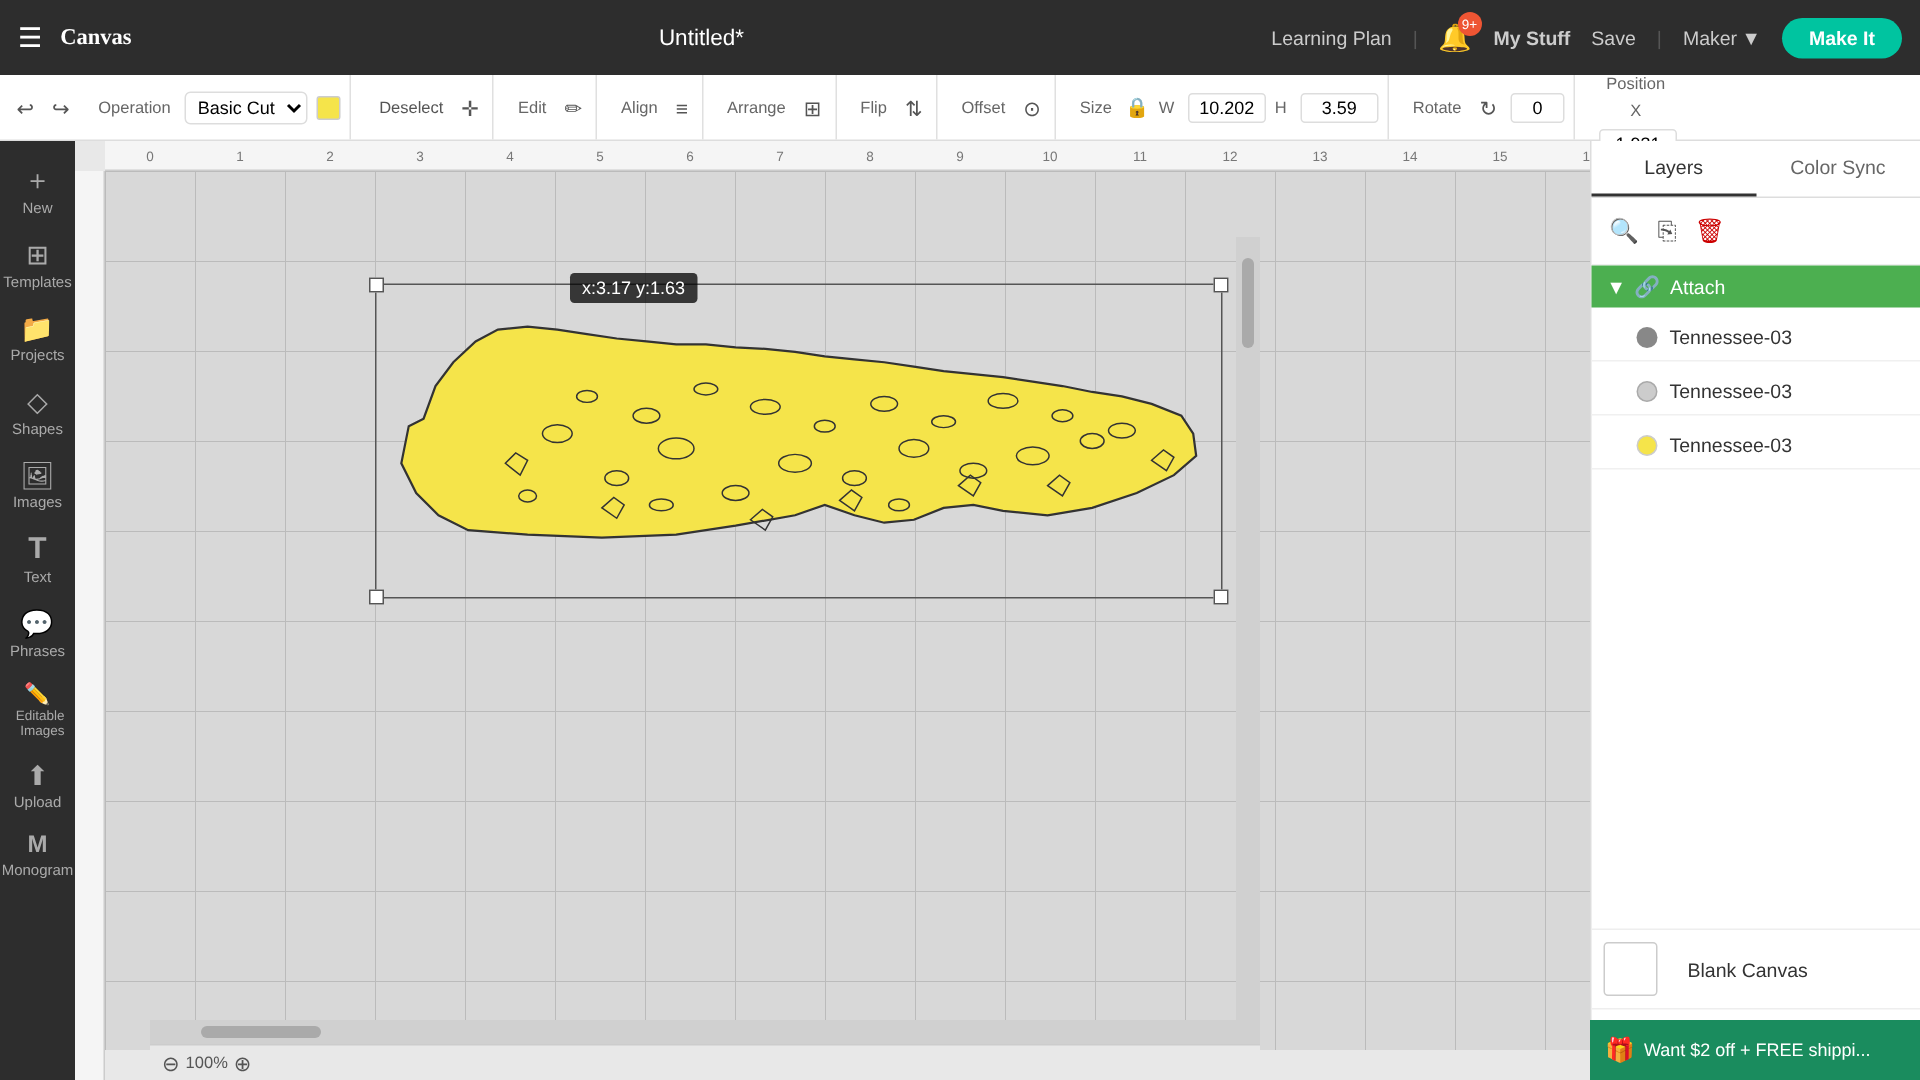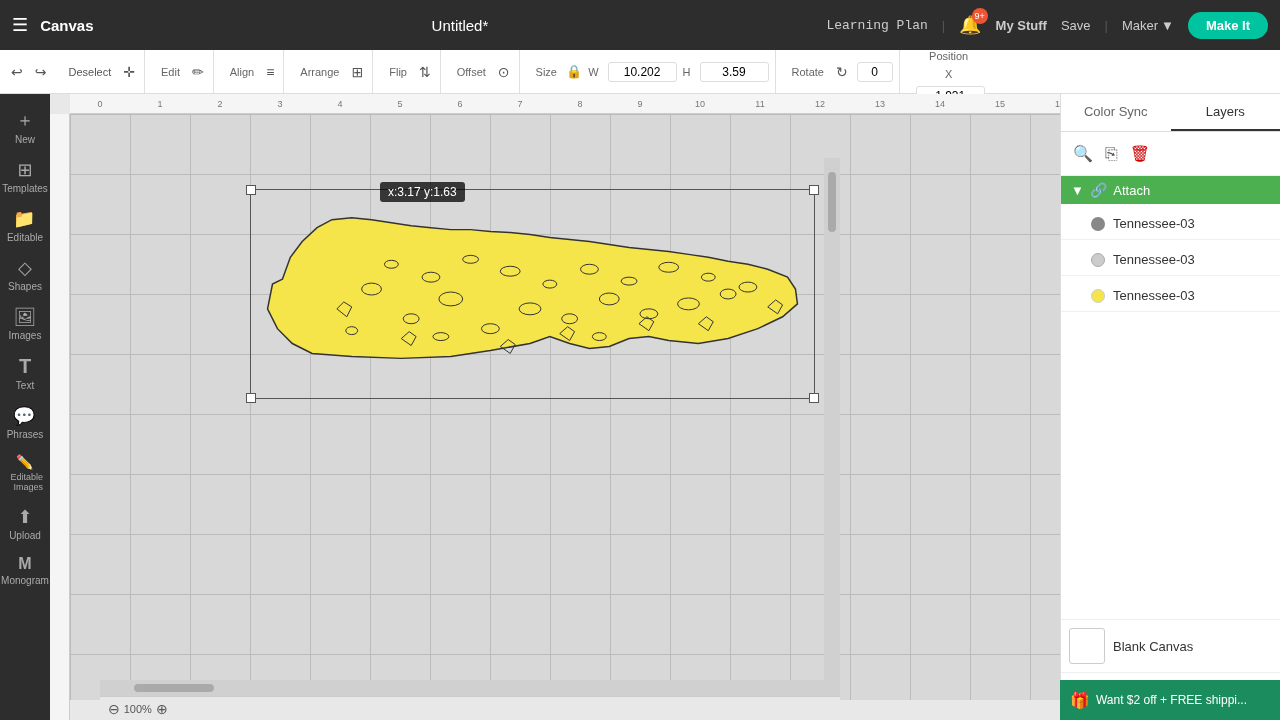--- a/index.html
+++ b/index.html
@@ -17,21 +17,21 @@
     #toolbar {
       display: flex; align-items: center; background: #fff; height: 44px;
       border-bottom: 1px solid #ddd; padding: 0 8px; gap: 10px; font-size: 12px;
     }
     .toolbar-group { display: flex; align-items: center; gap: 6px; padding: 0 6px; border-right: 1px solid #e0e0e0; height: 100%; }
     .toolbar-group:last-child { border-right: none; flex-direction: column; }
     .toolbar-label { font-size: 11px; color: #666; margin-right: 3px; }
     .toolbar-select { font-size: 12px; border: 1px solid #ddd; border-radius: 4px; padding: 2px 4px; background: #fff; }
     .toolbar-color-swatch { width: 16px; height: 16px; background: #f5e44a; border-radius: 2px; border: 1px solid #ccc; }
     .toolbar-icon { font-size: 14px; color: #555; cursor: pointer; padding: 3px; border-radius: 3px; }
-    .toolbar-input { width: 69px; border: 1px solid #ddd; border-radius: 3px; padding: 2px 4px; font-size: 12px; text-align: center; }
+    .toolbar-input { width: 52px; border: 1px solid #ddd; border-radius: 3px; padding: 2px 4px; font-size: 12px; text-align: center; }
 
     
     #main { display: flex; height: calc(720px - 50px - 44px); }
 
     
     #leftsidebar {
       width: 50px; background: #2d2d2d; display: flex; flex-direction: column; align-items: center;
       padding-top: 8px; gap: 2px; flex-shrink: 0;
     }
     .sidebar-item { display: flex; flex-direction: column; align-items: center; color: #aaa; cursor: pointer; padding: 6px 4px; border-radius: 6px; width: 44px; font-size: 10px; gap: 2px; }
@@ -100,21 +100,21 @@
 
     
     .layer-item { display: flex; align-items: center; padding: 12px 12px 8px 30px; border-bottom: 1px solid #f0f0f0; font-size: 13px; color: #333; gap: 8px; cursor: pointer; }
     .layer-color { width: 14px; height: 14px; border-radius: 50%; flex-shrink: 0; }
     .layer-text { flex: 1; }
 
     
     #panel-bottom { margin-top: auto; border-top: 1px solid #eee; padding: 8px; }
     .blank-canvas-row { display: flex; align-items: center; gap: 8px; }
     .blank-canvas-swatch { width: 36px; height: 36px; background: #fff; border: 1px solid #ccc; border-radius: 3px; }
-    .blank-canvas-label { font-size: 13px; color: #333; }
+    .blank-canvas-label { font-size: 13px; color: #333; margin-left: 12px; }
 
     
     #panel-actions { display: flex; justify-content: space-around; padding: 6px 4px; border-top: 1px solid #eee; }
     .pa-item { display: flex; flex-direction: column; align-items: center; gap: 2px; font-size: 10px; color: #555; cursor: pointer; }
     .pa-item .pa-icon { font-size: 18px; }
 
     
     #statusbar {
       position: absolute; bottom: 0; left: 50px; right: 220px; height: 24px;
       background: #e8e8e8; border-top: 1px solid #ccc; display: flex; align-items: center;
@@ -137,24 +137,24 @@
     #vscroll { position: absolute; top: 64px; right: 220px; width: 16px; bottom: 40px; background: #d0d0d0; display: flex; justify-content: center; padding: 4px 0; }
     .vscroll-thumb { width: 8px; height: 60px; background: #aaa; border-radius: 4px; margin-top: 10px; }
 
     .undo-redo { display: flex; gap: 6px; }
   </style>
 </head>
 <body>
 
 <div id="topbar">
   <span style="font-size:18px;cursor:pointer;">☰</span>
-  <span style="font-size:15px;font-weight:600;color:#fff;margin-left:4px;">Canvas</span>
+  <span style="font-size:15px;font-weight:600;color:#fff;margin-left:4px;font-family:Liberation Serif, serif;">Canvas</span>
   <span style="flex:1;text-align:center;font-size:15px;color:#fff;">Untitled*</span>
   <div class="nav-items">
-    <span style="font-size:13px;color:#ccc;cursor:pointer;font-family:Liberation Mono, monospace;">Learning Plan</span>
+    <span style="font-size:13px;color:#ccc;cursor:pointer;">Learning Plan</span>
     <span class="separator">|</span>
     <span style="position:relative;cursor:pointer;font-size:18px;">
       🔔
       <span style="position:absolute;top:-6px;right:-6px;background:#e53;color:#fff;border-radius:50%;width:16px;height:16px;font-size:9px;display:flex;align-items:center;justify-content:center;">9+</span>
     </span>
     <span style="font-size:13px;color:#ccc;cursor:pointer;font-weight:bold;">My Stuff</span>
     <span style="font-size:13px;color:#ccc;cursor:pointer;">Save</span>
     <span class="separator">|</span>
     <span style="color:#ccc;font-size:13px;display:flex;align-items:center;gap:3px;cursor:pointer;">
       <span>Maker</span>
@@ -163,20 +163,27 @@
     <button style="background:#00c4a0;color:#fff;border:none;border-radius:20px;padding:6px 18px;font-size:13px;font-weight:600;cursor:pointer;">Make It</button>
   </div>
 </div>
 
 <div id="toolbar">
   <div class="undo-redo">
     <span class="toolbar-icon">↩</span>
     <span class="toolbar-icon">↪</span>
   </div>
 
+  <div class="toolbar-group">
+    <span class="toolbar-label">Operation</span>
+    <select class="toolbar-select">
+      <option>Basic Cut</option>
+    </select>
+    <div class="toolbar-color-swatch"></div>
+  </div>
 
   <div class="toolbar-group">
     <span class="toolbar-icon" style="font-size:11px;">Deselect</span>
     <span class="toolbar-icon">✛</span>
   </div>
 
   <div class="toolbar-group">
     <span class="toolbar-label">Edit</span>
     <span class="toolbar-icon">✏</span>
   </div>
@@ -231,21 +238,21 @@
     <div class="sidebar-item">
       <span class="si-icon">＋</span>
       <span>New</span>
     </div>
     <div class="sidebar-item">
       <span class="si-icon">⊞</span>
       <span>Templates</span>
     </div>
     <div class="sidebar-item">
       <span class="si-icon">📁</span>
-      <span>Editable</span>
+      <span>Projects</span>
     </div>
     <div class="sidebar-item">
       <span class="si-icon">◇</span>
       <span>Shapes</span>
     </div>
     <div class="sidebar-item">
       <span class="si-icon">🖼</span>
       <span>Images</span>
     </div>
     <div class="sidebar-item">
@@ -357,22 +364,22 @@
       <div class="zoom-controls">
         <span class="zoom-btn">⊖</span>
         <span>100%</span>
         <span class="zoom-btn">⊕</span>
       </div>
     </div>
   </div>
 
   <div id="rightpanel">
     <div id="panel-tabs">
+      <div class="panel-tab active">Layers</div>
       <div class="panel-tab">Color Sync</div>
-      <div class="panel-tab active">Layers</div>
     </div>
 
     <div id="panel-toolbar">
       <span class="pt-icon">🔍</span>
       <span class="pt-icon">⎘</span>
       <span class="pt-icon" style="color:#c00;">🗑</span>
     </div>
 
     <div id="attach-group">
       <span class="attach-chevron">▼</span>

